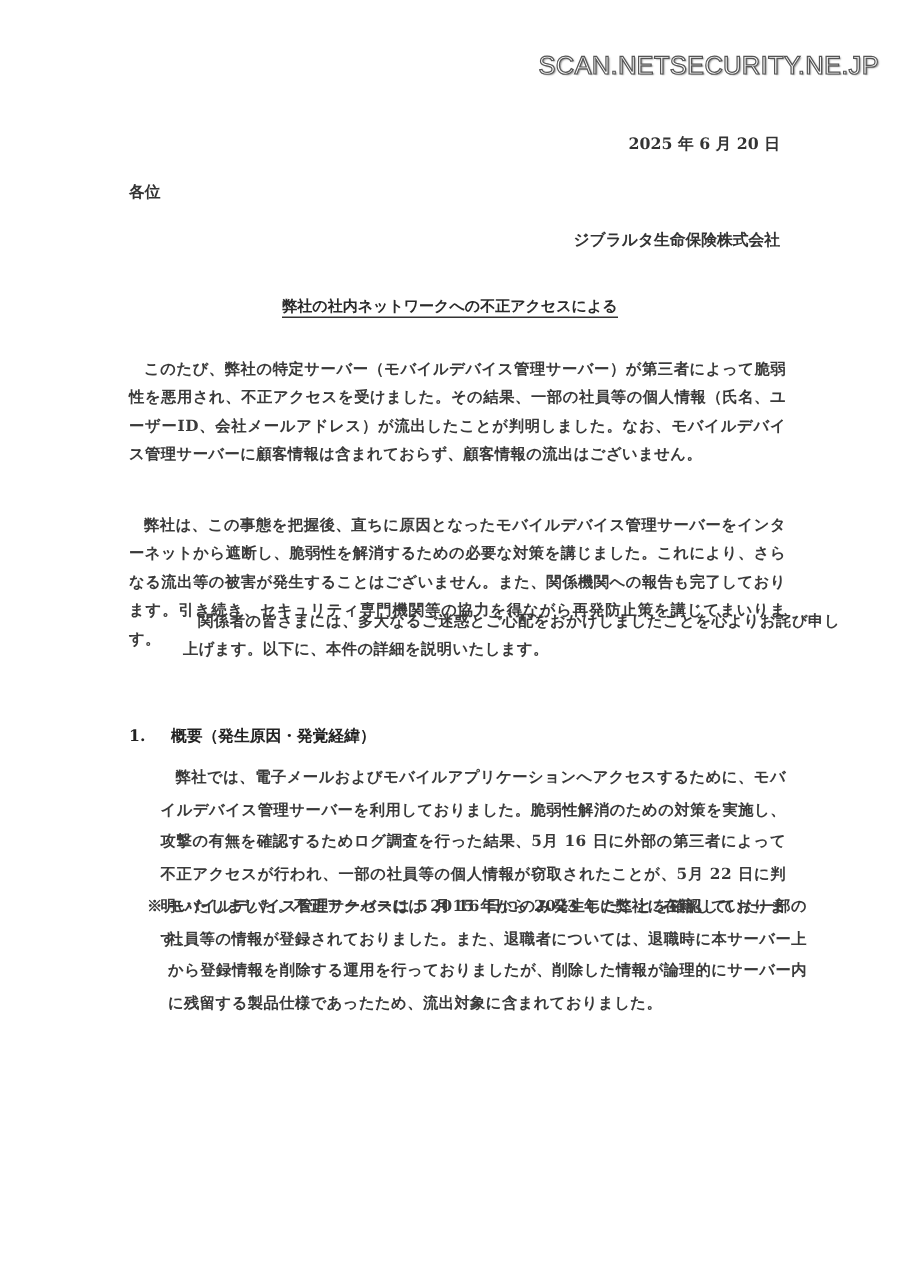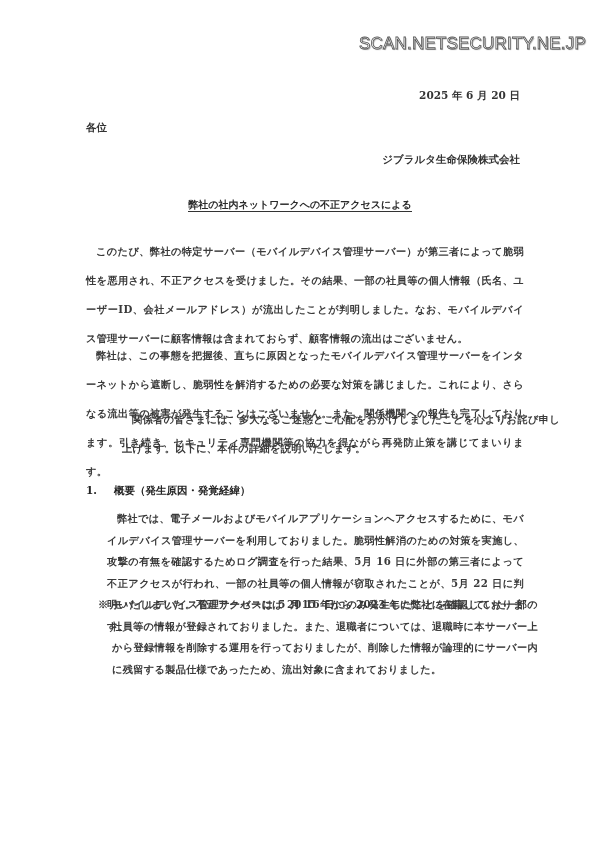--- a/index.html
+++ b/index.html
@@ -73,21 +73,21 @@
     .title span {
       border-bottom: 1.5px solid #333333;
       padding-bottom: 1px;
     }
     .para {
       position: absolute;
       left: 86px;
       width: 438px;
       font-size: 10.2px;
       font-weight: bold;
-      line-height: 29px;
+      line-height: 19px;
       color: #3a3a3a;
       text-indent: 10px;
       text-align: justify;
       letter-spacing: 0.3px;
     }
     .p1 { top: 237px; }
     .p2 { top: 341px; }
     .p3 { top: 405px; margin-left: 36px; }
     .section-heading {
       position: absolute;

